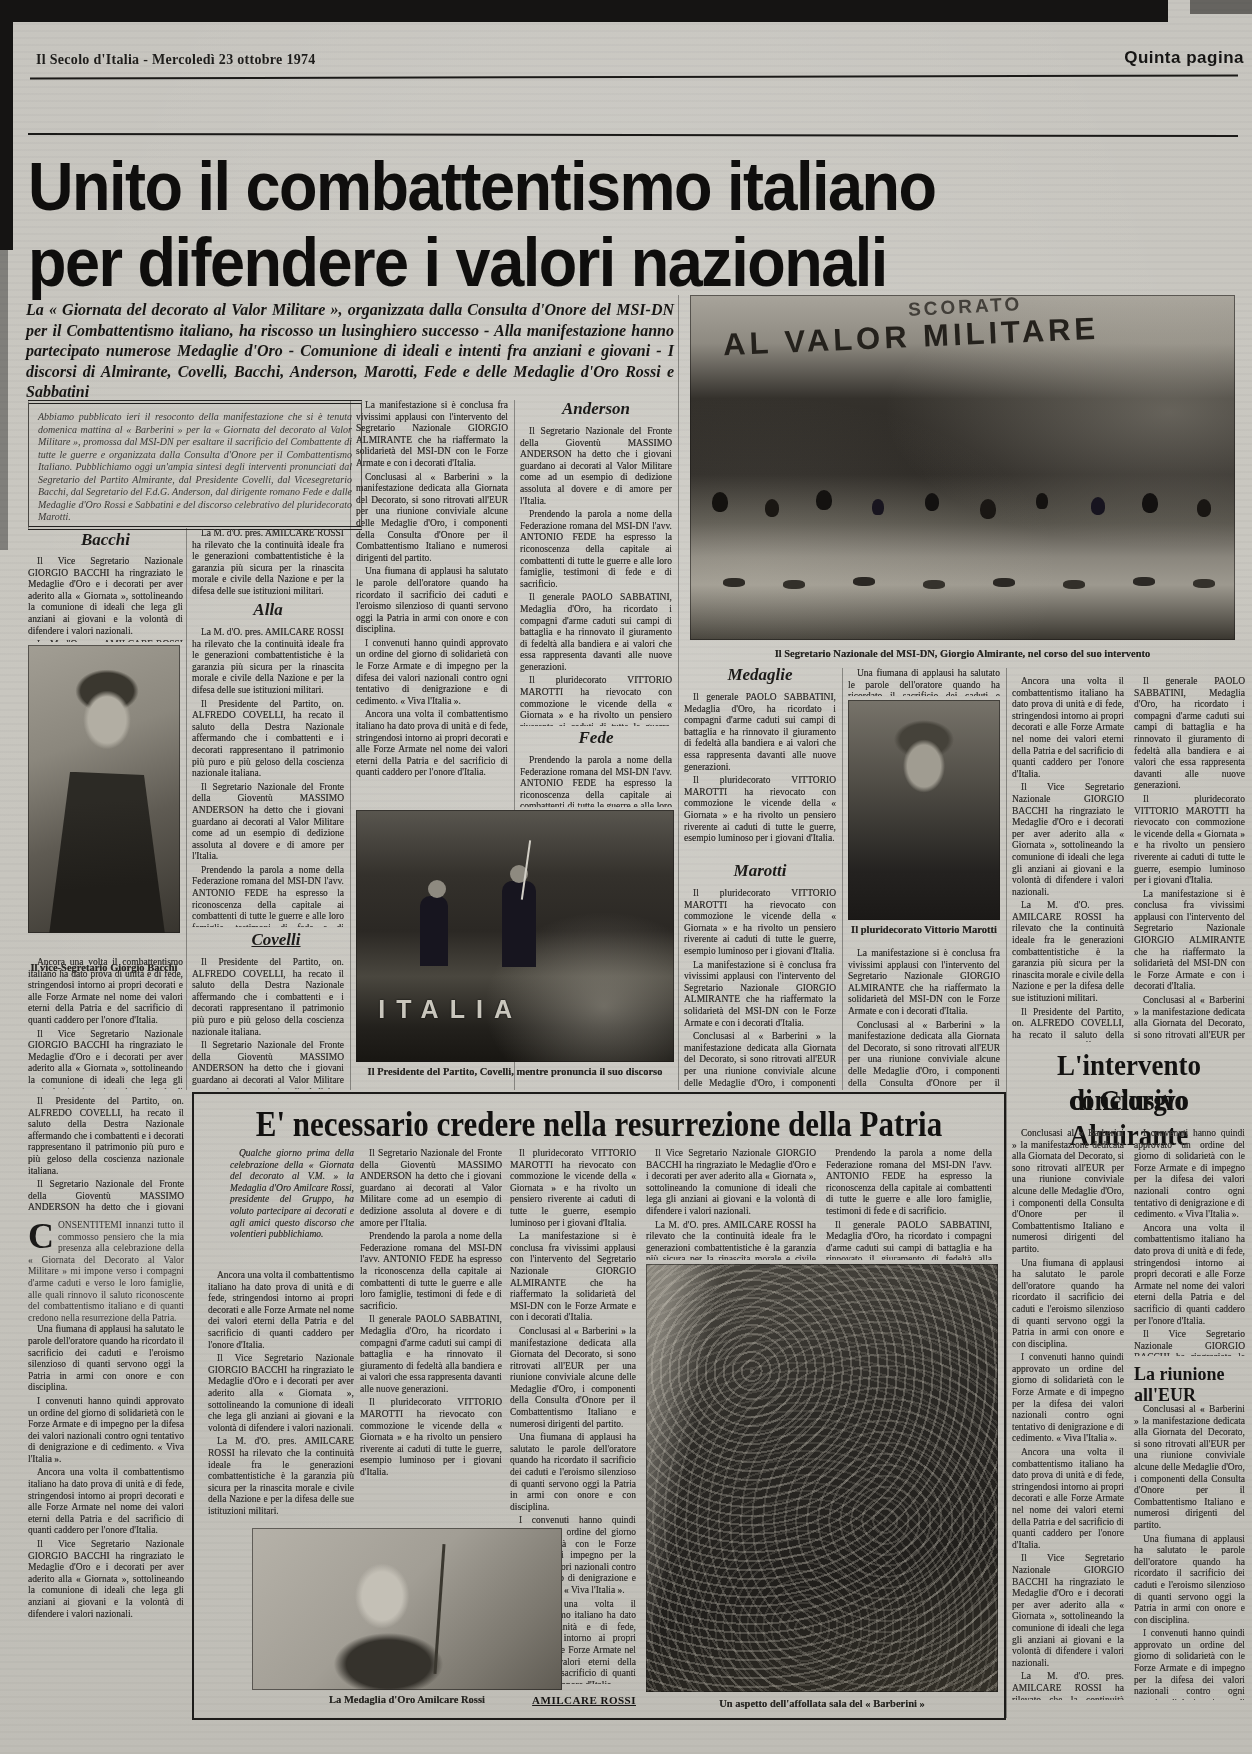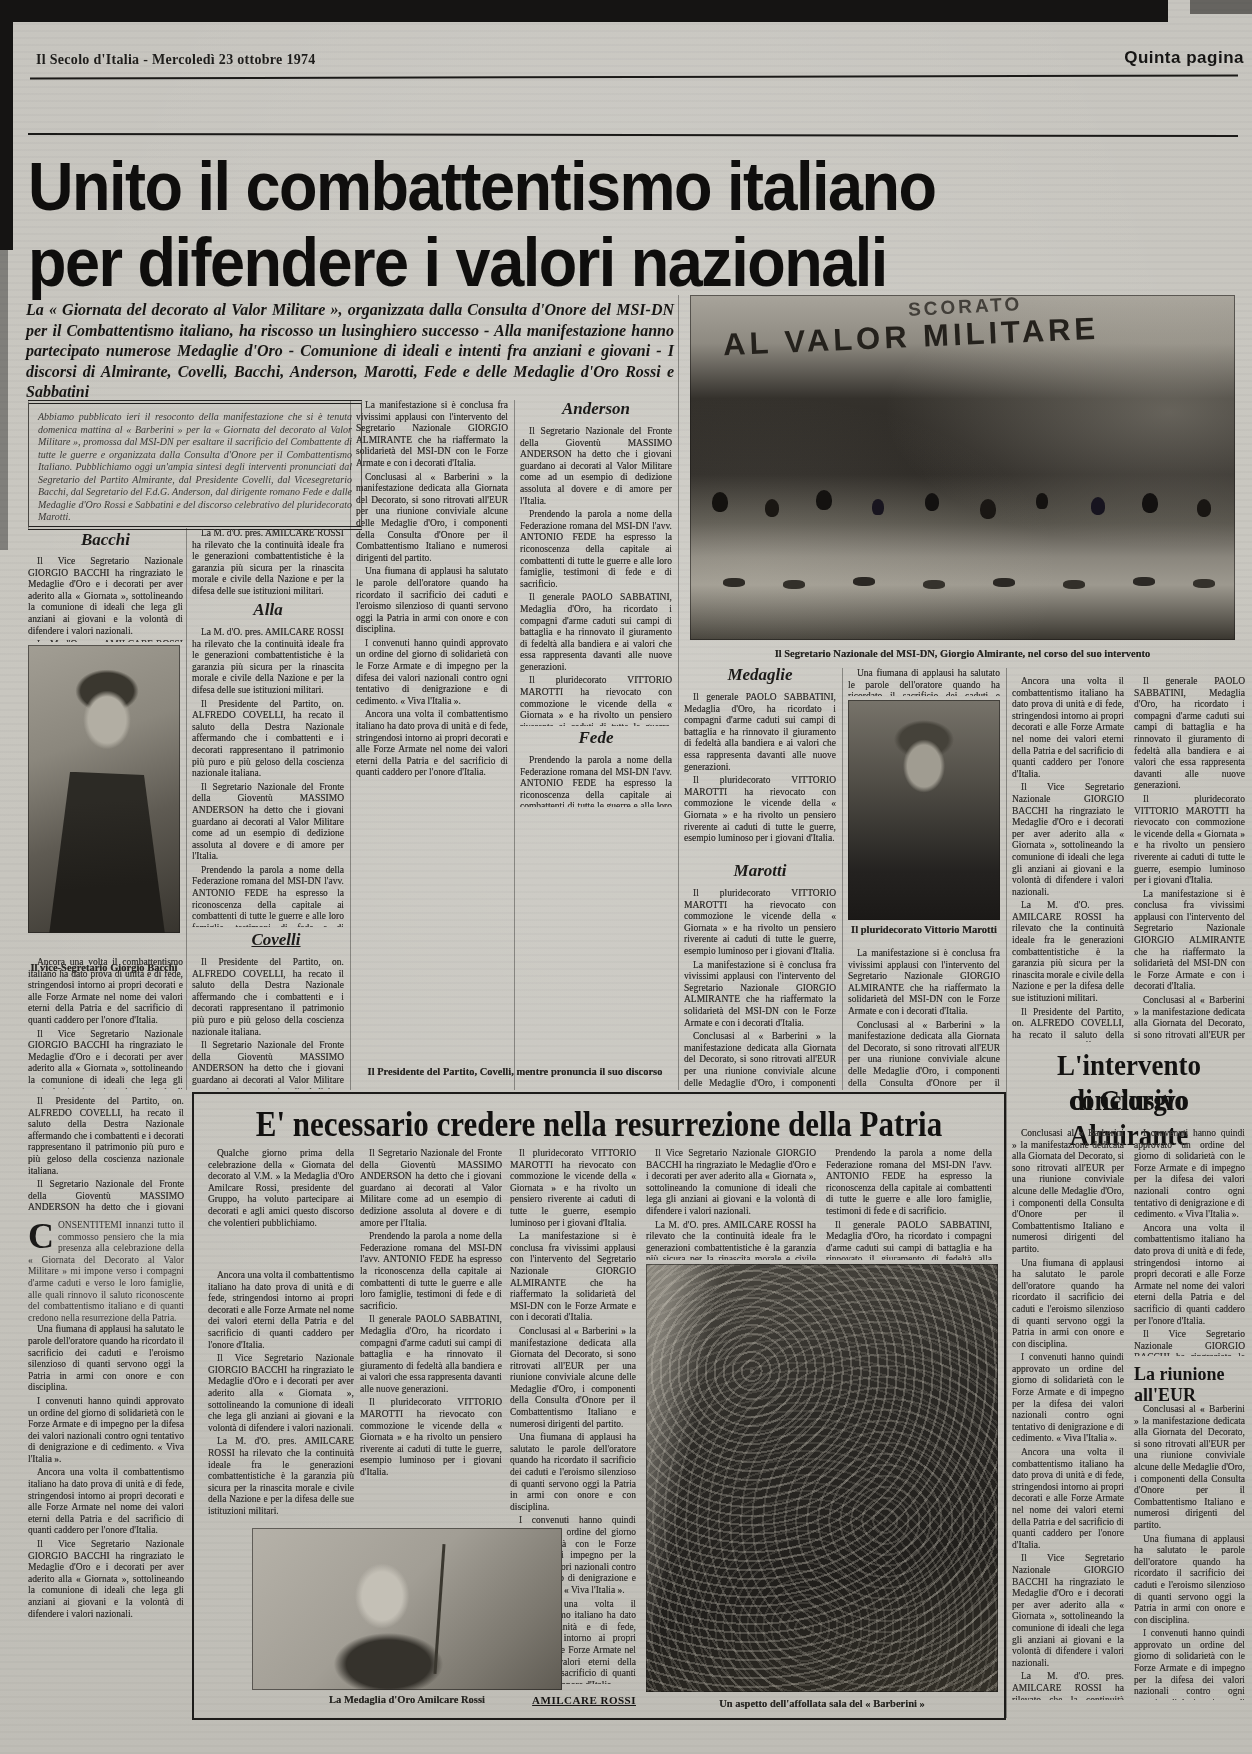--- a/index.html
+++ b/index.html
@@ -64,21 +64,21 @@
       repeating-radial-gradient(circle at 30% 25%, rgba(205,200,188,.28) 0 2px, transparent 2px 9px),
       repeating-radial-gradient(circle at 68% 60%, rgba(190,185,173,.22) 0 2px, transparent 2px 11px),
       repeating-radial-gradient(circle at 45% 85%, rgba(175,170,158,.18) 0 2px, transparent 2px 8px),
       linear-gradient(165deg,#4c4942 0%,#2b2925 38%,#201e1b 70%,#343129 100%);}
   .subhead{font:700 27px/31px "Liberation Serif",serif;color:#131211;text-align:center;transform:scaleY(1.12);transform-origin:top center;}
   .boxart{border:2px solid #1d1c1a;}
   .boxhead{font:700 31px/34px "Liberation Serif",serif;color:#121110;text-align:center;transform:scaleY(1.18);transform-origin:top center;white-space:nowrap;}
   .eurhead{font:700 18px/21px "Liberation Serif",serif;color:#151413;}
   .dropcap{float:left;font:700 36px/30px "Liberation Serif",serif;color:#1a1918;padding:1px 4px 0 0;}
   .sig{font:700 11px/13px "Liberation Serif",serif;color:#161514;text-align:right;letter-spacing:.5px;}
-  .italic-p p{}
+  .italic-p p{font-style:italic;margin-left:22px;}
 </style>
 </head>
 <body>
 
 <div id="page">
 
   <div class="abs edge" style="left:0;top:4;width:1168px;height:22px;"></div>
   <div class="abs edge" style="left:1190px;top:0;width:62px;height:14px;opacity:.55;"></div>
   <div class="abs edge" style="left:0;top:4;width:13px;height:250px;"></div>
   <div class="abs edge" style="left:0;top:250px;width:8px;height:300px;opacity:.4;"></div>
@@ -140,20 +140,26 @@
     </div>
 
   <div class="abs col" style="left:356px;top:400px;width:152px;height:406px;">
       <p>La manifestazione si è conclusa fra vivissimi applausi con l'intervento del Segretario Nazionale GIORGIO ALMIRANTE che ha riaffermato la solidarietà del MSI-DN con le Forze Armate e con i decorati d'Italia.</p>
       <p>Conclusasi al « Barberini » la manifestazione dedicata alla Giornata del Decorato, si sono ritrovati all'EUR per una riunione conviviale alcune delle Medaglie d'Oro, i componenti della Consulta d'Onore per il Combattentismo Italiano e numerosi dirigenti del partito.</p>
       <p>Una fiumana di applausi ha salutato le parole dell'oratore quando ha ricordato il sacrificio dei caduti e l'eroismo silenzioso di quanti servono oggi la Patria in armi con onore e con disciplina.</p>
       <p>I convenuti hanno quindi approvato un ordine del giorno di solidarietà con le Forze Armate e di impegno per la difesa dei valori nazionali contro ogni tentativo di denigrazione e di cedimento. « Viva l'Italia ».</p>
       <p>Ancora una volta il combattentismo italiano ha dato prova di unità e di fede, stringendosi intorno ai propri decorati e alle Forze Armate nel nome dei valori eterni della Patria e del sacrificio di quanti caddero per l'onore d'Italia.</p>
     </div>
 
+  <div class="abs photo ph3" style="left:356px;top:810px;width:318px;height:252px;">
+    <div class="abs fig" style="left:46%;top:28%;"></div>
+    <div class="abs fig" style="left:20%;top:34%;height:70px;width:28px;"></div>
+    <div class="abs mic" style="left:53%;top:12%;"></div>
+    <div class="abs italia" style="left:7%;bottom:16%;">ITALIA</div>
+  </div>
   <div class="abs cap" style="left:352px;top:1066px;width:326px;">Il Presidente del Partito, Covelli, mentre pronuncia il suo discorso</div>
 
   <div class="abs sec-h" style="left:520px;top:400px;width:152px;">Anderson</div>
   <div class="abs col" style="left:520px;top:426px;width:152px;height:300px;">
       <p>Il Segretario Nazionale del Fronte della Gioventù MASSIMO ANDERSON ha detto che i giovani guardano ai decorati al Valor Militare come ad un esempio di dedizione assoluta al dovere e di amore per l'Italia.</p>
       <p>Prendendo la parola a nome della Federazione romana del MSI-DN l'avv. ANTONIO FEDE ha espresso la riconoscenza della capitale ai combattenti di tutte le guerre e alle loro famiglie, testimoni di fede e di sacrificio.</p>
       <p>Il generale PAOLO SABBATINI, Medaglia d'Oro, ha ricordato i compagni d'arme caduti sui campi di battaglia e ha rinnovato il giuramento di fedeltà alla bandiera e ai valori che essa rappresenta davanti alle nuove generazioni.</p>
       <p>Il pluridecorato VITTORIO MAROTTI ha rievocato con commozione le vicende della « Giornata » e ha rivolto un pensiero riverente ai caduti di tutte le guerre, esempio luminoso per i giovani d'Italia.</p>
     </div>
   <div class="abs sec-h" style="left:520px;top:729px;width:152px;">Fede</div>

